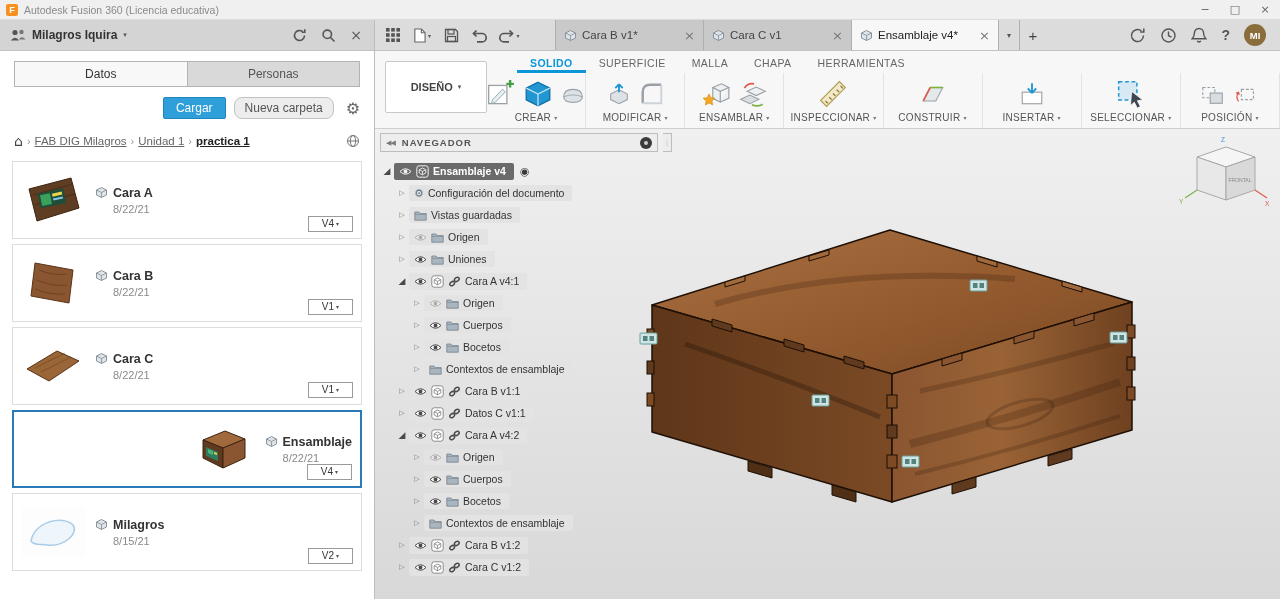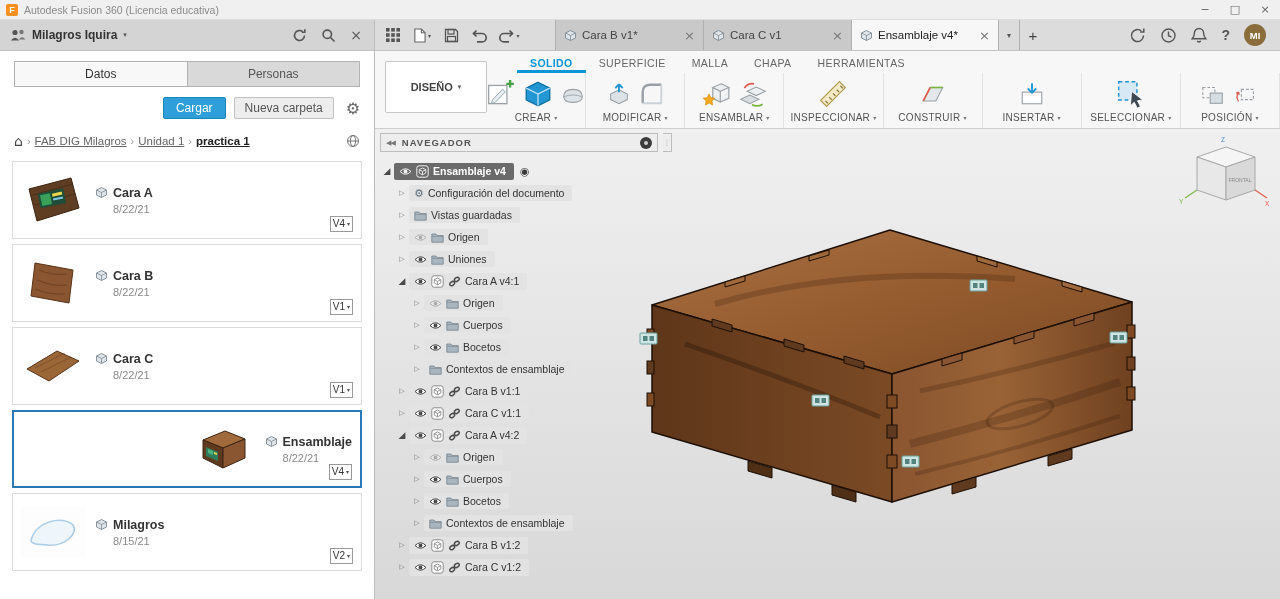--- a/index.html
+++ b/index.html
@@ -25,39 +25,39 @@
   .user-name{font-size:12px;font-weight:bold;color:#333;}
   .caret{font-size:7px;color:#555;}
   .lp-header-icons{margin-left:auto;display:flex;align-items:center;gap:14px;padding-right:2px;}
   .lp-tabs{display:flex;margin:10px 14px 0 14px;flex:none;}
   .lp-tab{flex:1;height:24px;line-height:24px;text-align:center;font-size:12px;color:#555;
     background:#d9d9d9;border:1px solid #b3b3b3;cursor:default;}
   .lp-tab + .lp-tab{border-left:none;}
   .lp-tab.active{background:#f8f8f8;color:#333;}
   .lp-actions{display:flex;align-items:center;justify-content:flex-end;gap:8px;margin:10px 14px 0 14px;flex:none;}
   .btn-primary{background:#2e9fd9;color:#fff;border:1px solid #1f86bd;border-radius:2px;padding:3px 12px;font-size:12px;}
-  .btn-secondary{background:#ededed;color:#555;border:1px solid #c2c2c2;border-radius:2px;padding:3px 10px;font-size:12px;}
+  .btn-secondary{background:#ededed;color:#555;border:1px solid #c2c2c2;border-radius:8px;padding:3px 10px;font-size:12px;}
   .gear-btn{font-size:16px;color:#666;margin-left:4px;}
   .lp-breadcrumb{display:flex;align-items:center;gap:4px;margin:14px 14px 0 14px;font-size:11.5px;color:#666;flex:none;}
   .home-ic{font-size:14px;color:#444;}
   .crumb-sep{color:#9a9a9a;font-size:11px;}
   .crumb{color:#666;white-space:nowrap;text-decoration:underline;}
   .crumb.last{font-weight:bold;color:#222;}
   .bc-globe{margin-left:auto;}
   .lp-items{margin-top:12px;padding:0 12px;overflow:hidden;flex:1;}
   .item-card{position:relative;display:flex;align-items:center;background:#fff;border:1px solid #dcdcdc;
     height:78px;margin-bottom:5px;padding:0 8px;box-sizing:border-box;}
   .item-card.selected{border:2px solid #2a7ab8;justify-content:flex-end;}
   .thumb{width:64px;height:50px;flex:none;display:flex;align-items:center;justify-content:center;}
   .item-info{margin-left:10px;}
   .item-name-row{display:flex;align-items:center;gap:5px;}
   .item-name{font-size:12.5px;font-weight:bold;color:#333;}
   .item-date{font-size:11px;color:#8a8a8a;margin-top:3px;margin-left:18px;}
   .version-chip{position:absolute;right:8px;bottom:6px;border:1px solid #9a9a9a;background:#fff;font-size:10px;
-    color:#333;padding:0 2px;line-height:14px;display:flex;align-items:center;gap:2px;}
+    color:#333;padding:0 13px;line-height:14px;display:flex;align-items:center;gap:2px;}
   .vcaret{font-size:6px;color:#555;}
 
   
   .main{position:absolute;left:375px;top:20px;right:0;bottom:0;display:flex;flex-direction:column;}
 
   .topbar{height:30px;flex:none;background:#dcdcdc;display:flex;align-items:stretch;border-bottom:1px solid #c4c4c4;}
   .tb-icons{display:flex;align-items:center;gap:5px;padding:0 6px;}
   .tb-icon{width:24px;height:24px;display:flex;align-items:center;justify-content:center;gap:2px;}
   .tb-icon .caret{font-size:6px;}
   .doc-tabs{display:flex;margin-left:28px;}
@@ -898,21 +898,21 @@
                   </svg>
                 </span>
                 <span class="icon">
                   <svg width="13" height="13" viewBox="0 0 13 13">
                     <g stroke="#4a4a4a" stroke-width="1.5" fill="none">
                       <ellipse cx="4.2" cy="8.6" rx="2.6" ry="1.8" transform="rotate(-35 4.2 8.6)"></ellipse>
                       <ellipse cx="8.8" cy="4.4" rx="2.6" ry="1.8" transform="rotate(-35 8.8 4.4)"></ellipse>
                     </g>
                   </svg>
                 </span>
-                <span class="t-label">Cara C v1:1</span>
+                <span class="t-label">Datos C v1:1</span>
               </span>
             </div>
             <div class="tree-row" style="padding-left: 15px;">
               <span class="t-expand open uni">◢</span>
               <span class="t-pill">
                 <span class="icon">
                   <svg width="13" height="9" viewBox="0 0 13 9">
                     <path d="M1 4.5 Q6.5 -1 12 4.5 Q6.5 10 1 4.5 Z" fill="#fdfdfd" stroke="#4a4a4a" stroke-width="1"></path>
                     <circle cx="6.5" cy="4.5" r="1.9" fill="#4a4a4a"></circle>
                   </svg>

